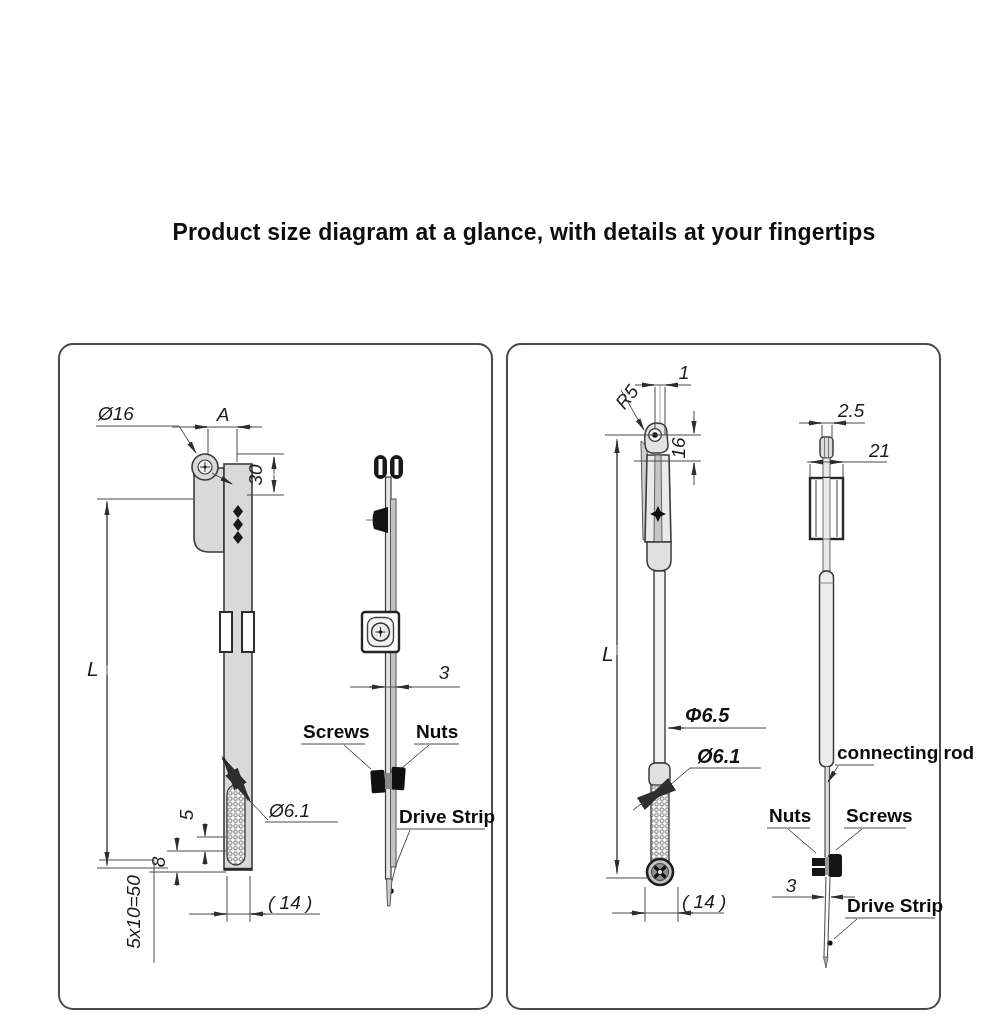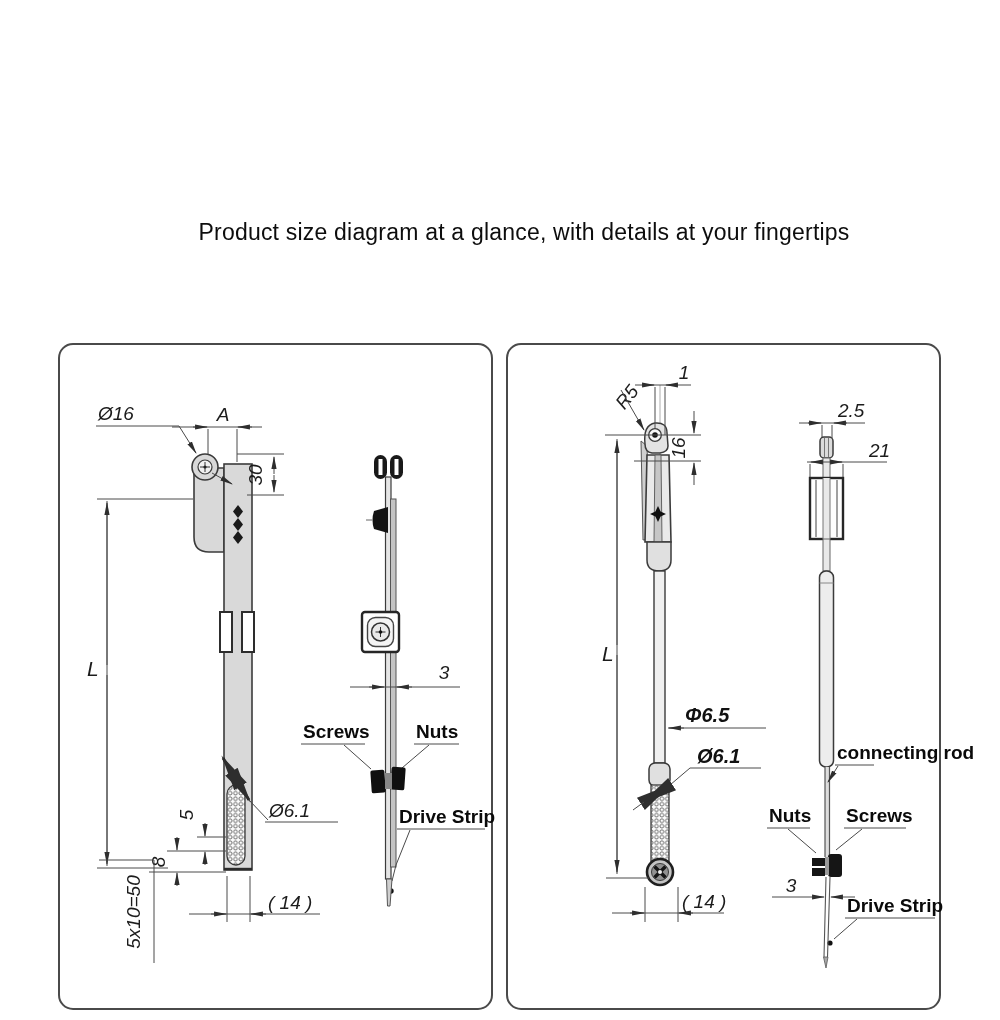--- a/index.html
+++ b/index.html
@@ -2,21 +2,21 @@
 <html><head>
 <meta charset="utf-8">
 <style>
   html,body{margin:0;padding:0;}
   body{
     width:1000px;height:1020px;position:relative;background:#ffffff;
     font-family:"Liberation Sans",sans-serif;overflow:hidden;
   }
   .page-title{
     position:absolute;left:0;right:0;top:219px;text-align:center;
-    font-size:23px;font-weight:normal;color:#0d0d0d;letter-spacing:.2px;padding-left:48px;
+    font-size:23px;font-weight:bold;color:#0d0d0d;letter-spacing:.2px;padding-left:48px;
   }
   .panel{
     position:absolute;top:343px;width:435px;height:667px;
     border:2px solid #4a4a4a;border-radius:15px;background:#fff;box-sizing:border-box;
   }
   .panel-left{left:58px;}
   .panel-right{left:506px;}
   .panel svg{position:absolute;left:0;top:0;overflow:visible;}
   svg{overflow:visible;}
   .dl{stroke:#4a4a4a;stroke-width:1;fill:none;}

